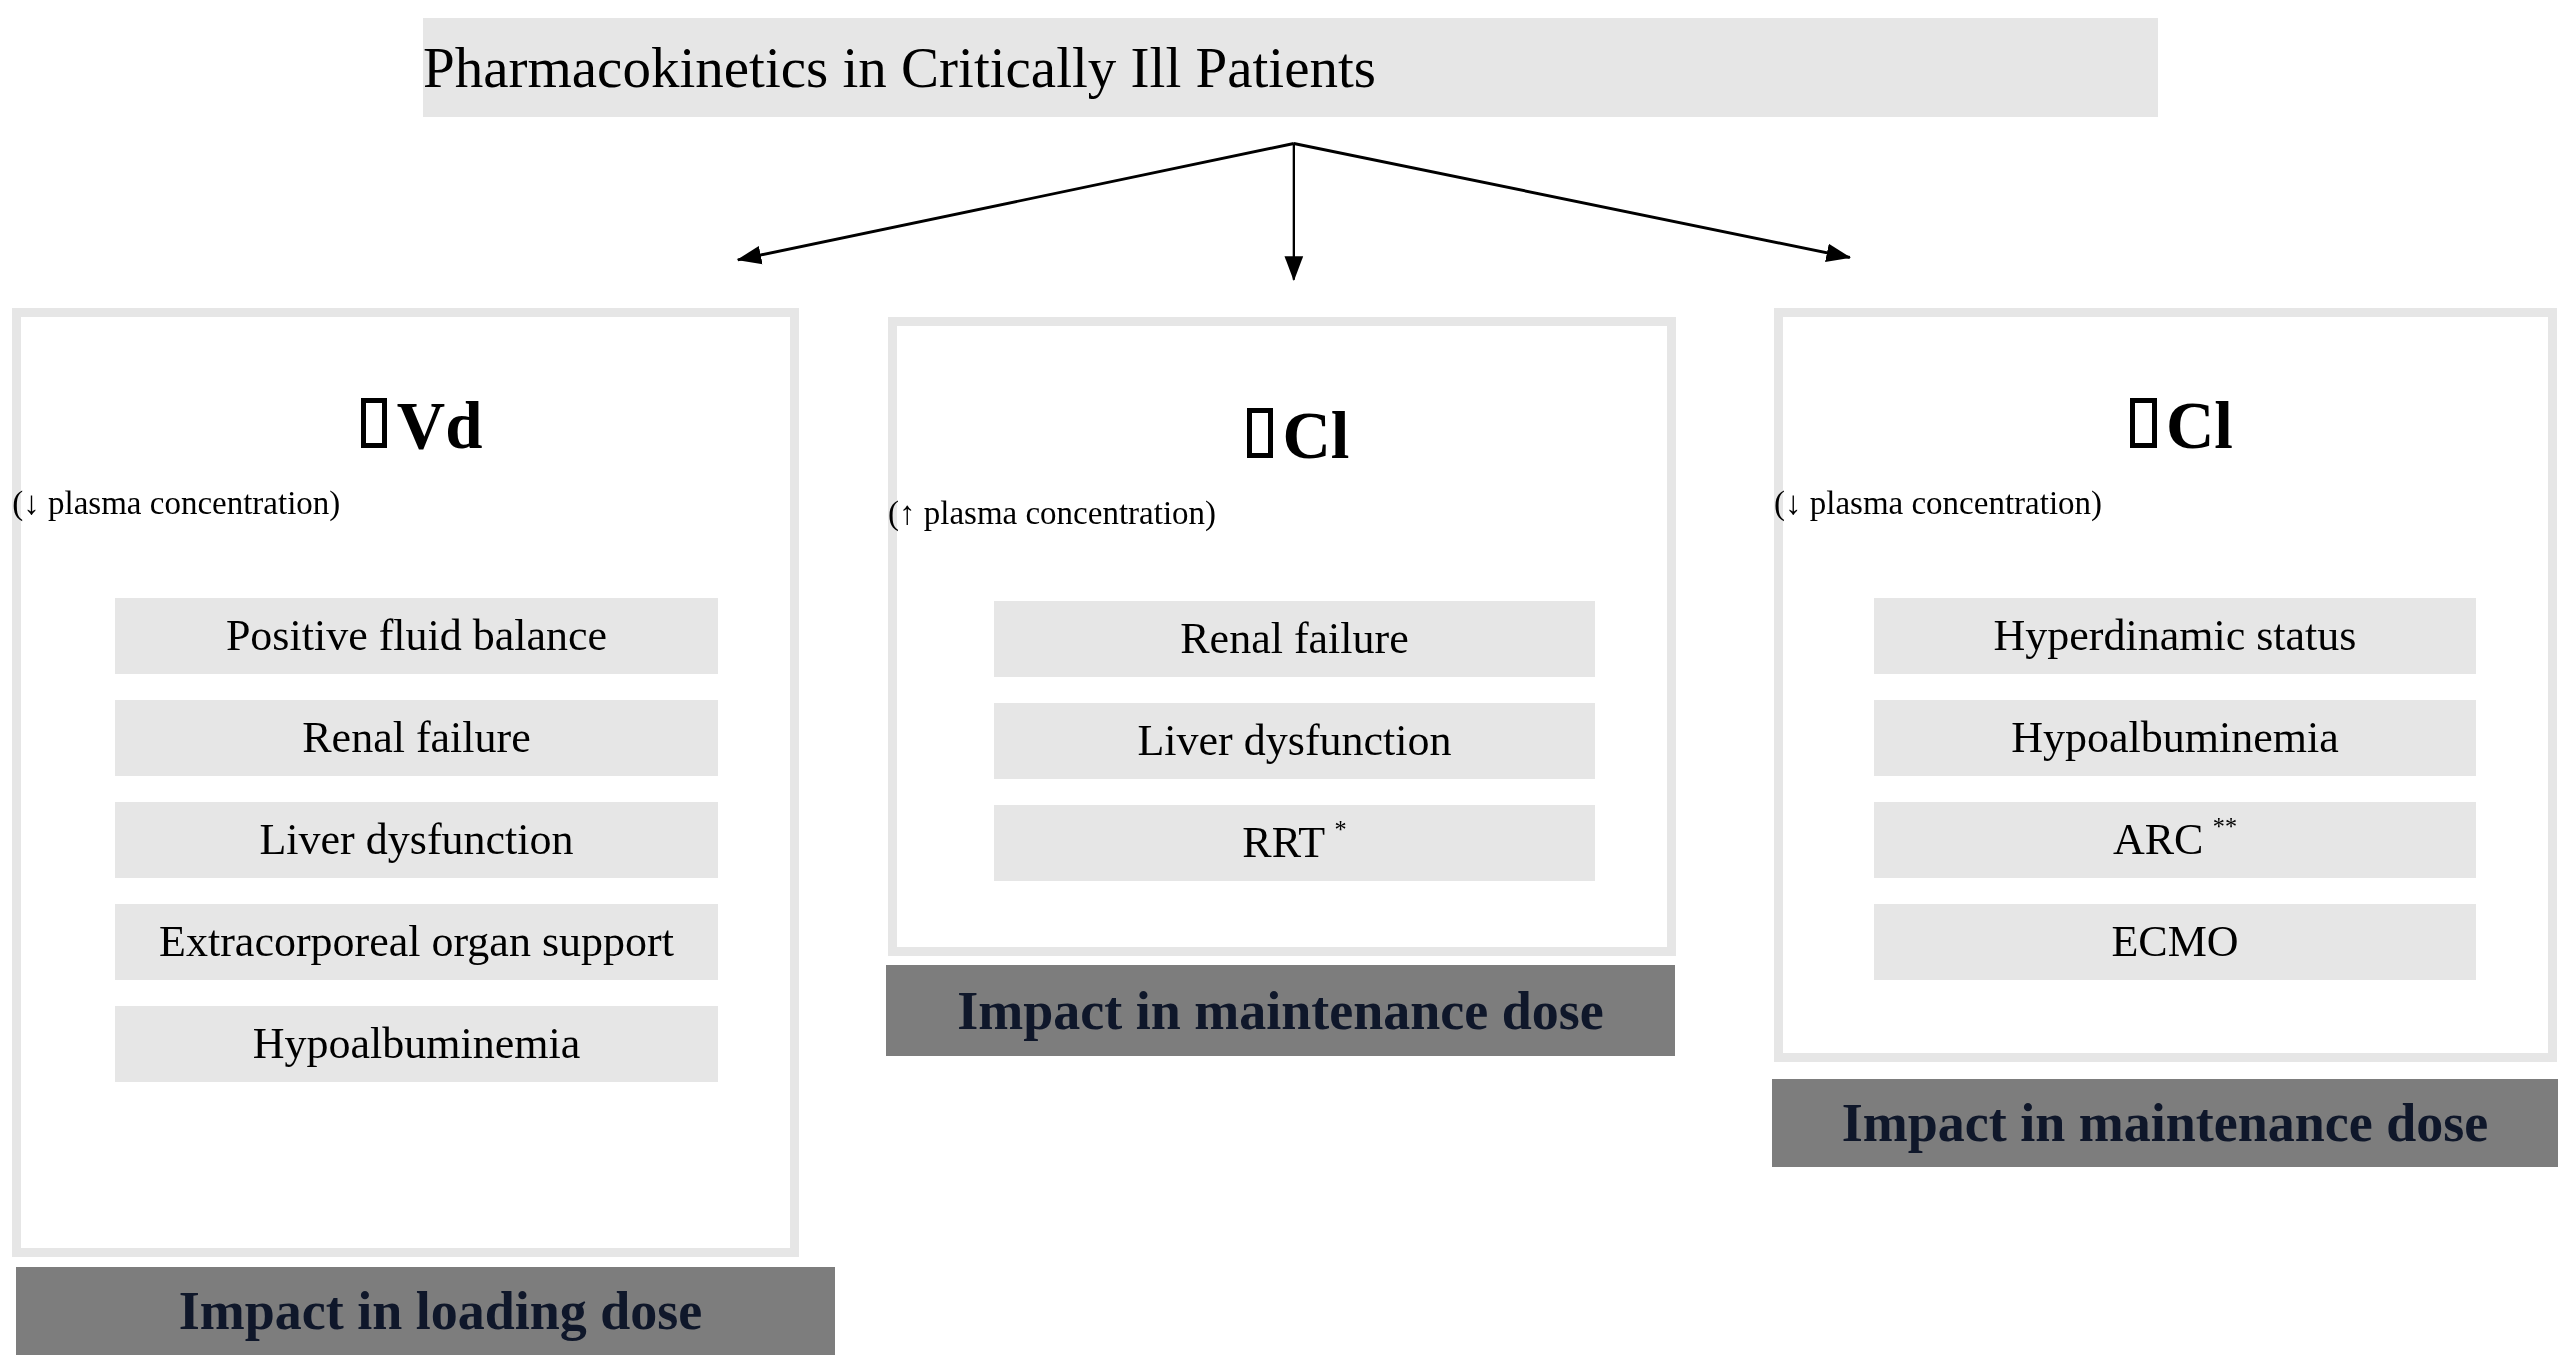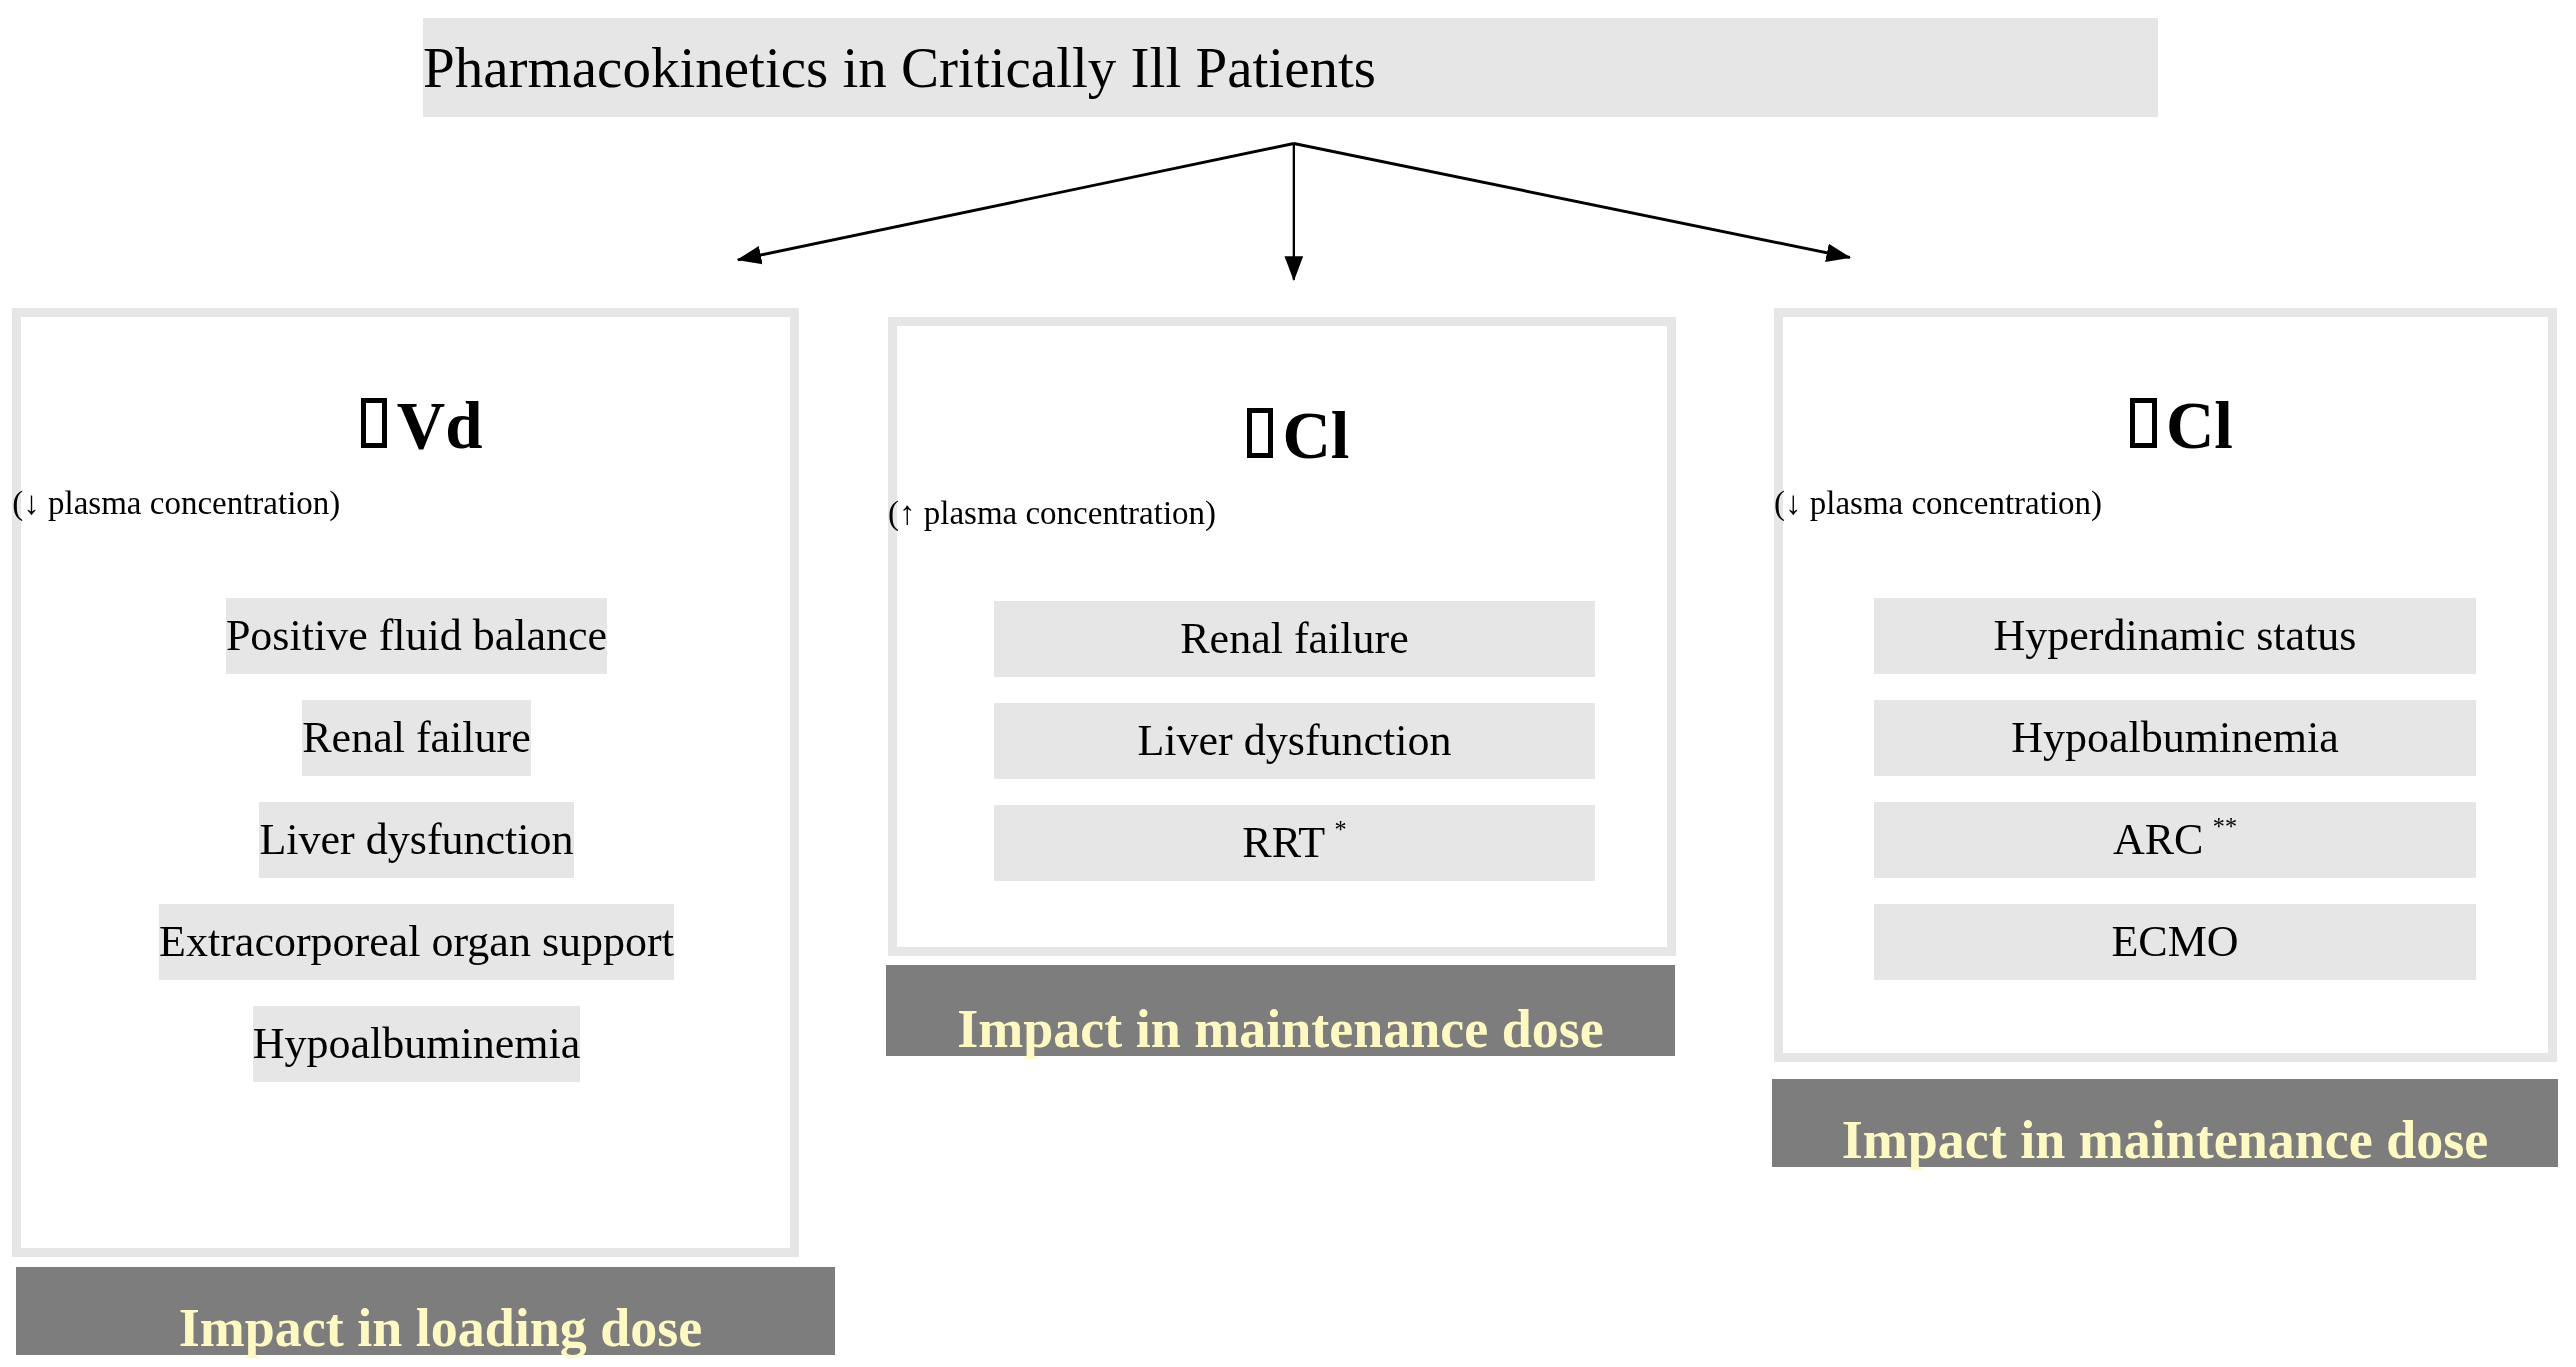--- a/index.html
+++ b/index.html
@@ -40,35 +40,35 @@
   .col-sub{
     position:absolute;text-align:left;
     font-size:33px;line-height:1.15;white-space:nowrap;
   }
   .col-sub.s-left{left:12.3px;width:787px;top:485px;}
   .col-sub.s-mid{left:888px;width:676px;top:495px;}
   .col-sub.s-right{left:1774px;width:783px;top:485px;}
   .rows{
     position:absolute;display:flex;flex-direction:column;gap:26px;
   }
-  .rows.r-left{left:115px;top:598px;width:603px;align-items:center;}
+  .rows.r-left{left:115px;top:598px;width:603px;}
   .rows.r-mid{left:994px;top:601px;width:601px;}
   .rows.r-right{left:1874px;top:598px;width:602px;}
   .row{
     height:76px;background:#e6e6e6;
     display:flex;align-items:center;justify-content:center;
     font-size:44px;line-height:1;white-space:nowrap;
   }
   .row .sup{
     font-size:0.55em;position:relative;top:-0.55em;margin-left:9.4px;
   }
   .banner{
-    position:absolute;background:#7d7d7d;color:#fef9c3;
+    position:absolute;background:#7d7d7d;color:#0f172a;
     font-weight:bold;font-size:54px;line-height:1;
-    display:flex;align-items:flex-end;justify-content:center;white-space:nowrap;
+    display:flex;align-items:center;justify-content:center;white-space:nowrap;
   }
   .banner.b-left{left:16px;top:1267px;width:789px;height:88px;padding-left:30px;}
   .banner.b-mid{left:886px;top:965px;width:789px;height:91px;}
   .banner.b-right{left:1772px;top:1079px;width:786px;height:88px;}
 </style>
 </head>
 <body>
 
 <div class="canvas">
 

